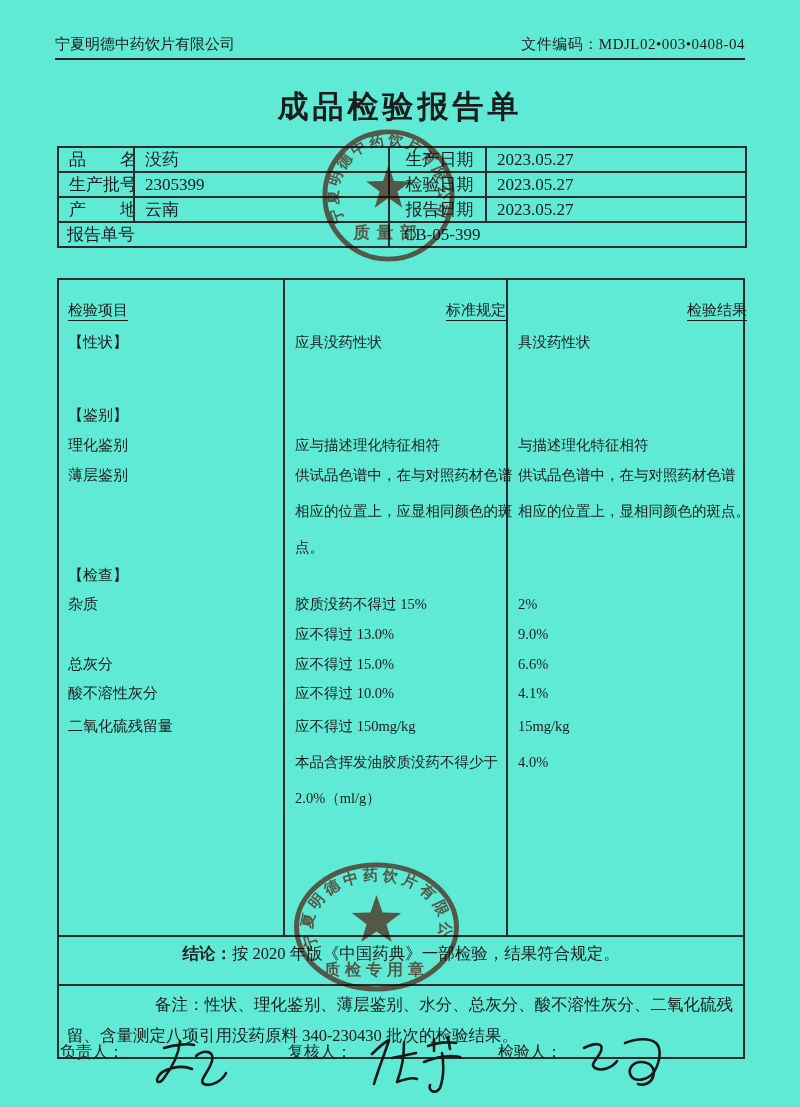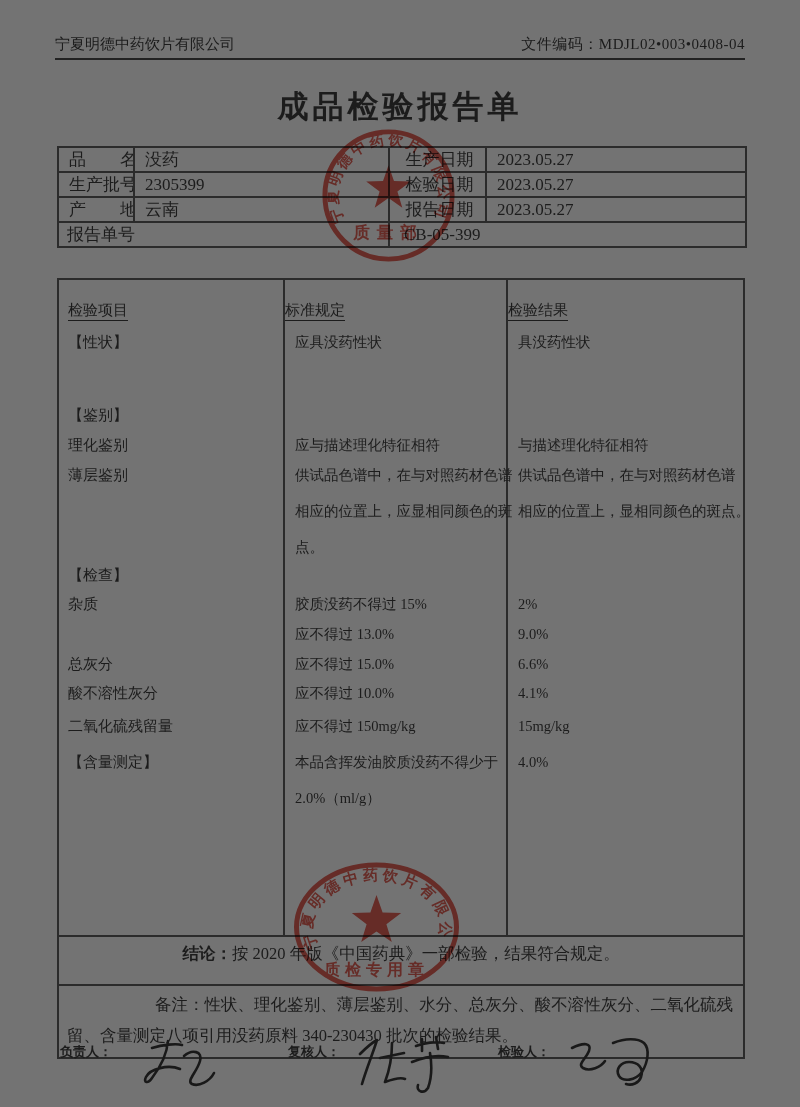--- a/index.html
+++ b/index.html
@@ -1,19 +1,19 @@
 <!DOCTYPE html>
 <html><head>
 <meta charset="utf-8">
 <style>
   * { margin:0; padding:0; box-sizing:border-box; }
   html,body { background:#ffffff; }
   .page {
     position:relative; width:800px; height:1107px; margin:0 auto;
-    background:#737373; color:#1c1c1c; overflow:hidden;
+    background:#5eead4; color:#1c1c1c; overflow:hidden;
     font-family:"Liberation Serif","DejaVu Serif",serif;
   }
   
   .hdr {
     position:absolute; left:55px; top:28px; width:690px; height:32px;
     border-bottom:2px solid #222; display:flex; justify-content:space-between;
     align-items:flex-end; padding-bottom:4px; font-size:15px;
   }
   .hdr .code { letter-spacing:.5px; }
   
@@ -44,32 +44,32 @@
   .vline.v2 { left:447px; }
   .col { position:absolute; top:0; bottom:0; }
   .col.c1 { left:0;   width:224px; }
   .col.c2 { left:226px; width:221px; }
   .col.c3 { left:449px; width:239px; }
   .ln { position:absolute; left:9px; right:4px; height:22px; line-height:22px; white-space:nowrap; }
   .c2 .ln, .c3 .ln { font-size:14.5px; left:10px; }
   .colhead { position:absolute; top:6px; left:0; width:100%; height:24px; line-height:24px;margin-top:12px; }
   .colhead span { text-decoration:underline; text-underline-offset:5px; }
   .colhead.left { padding-left:9px; }
-  .colhead.center { text-align:left; }
+  .colhead.center { text-align:right; }
   
   .bottomtable {
     position:absolute; left:57px; top:935px; width:688px;
     border:2px solid #2b2b2b; font-size:16.5px;
   }
   .concl { height:49px; line-height:33px; border-bottom:2px solid #2b2b2b; text-align:center; }
   .concl b { font-weight:bold; }
   .remark { min-height:58px; padding:3px 10px 6px 8px; line-height:31px;
             text-align:justify; text-indent:88px; }
   
-  .sig { position:absolute; top:1038px; display:flex; align-items:flex-start; font-size:13px;font-weight:bold; }
+  .sig { position:absolute; top:1038px; display:flex; align-items:flex-start; font-size:16px; }
   .sig .slabel { line-height:28px; white-space:nowrap; }
   .sig svg { margin-left:10px; margin-top:-4px; }
   .sig path { stroke:#191919; stroke-width:2.6; fill:none; stroke-linecap:round; stroke-linejoin:round; }
   
   .stamp { position:absolute; mix-blend-mode:multiply; opacity:.85; }
   .stamp text { font-family:"Liberation Serif","DejaVu Serif",serif; font-weight:bold; }
 </style>
 </head>
 <body>
 
@@ -117,21 +117,20 @@
       <div class="colhead left"><span>检验项目</span></div>
       <div class="ln" style="top:51px">【性状】</div>
       <div class="ln" style="top:124px">【鉴别】</div>
       <div class="ln" style="top:154px">理化鉴别</div>
       <div class="ln" style="top:184px">薄层鉴别</div>
       <div class="ln" style="top:284px">【检查】</div>
       <div class="ln" style="top:313px">杂质</div>
       <div class="ln" style="top:373px">总灰分</div>
       <div class="ln" style="top:402px">酸不溶性灰分</div>
       <div class="ln" style="top:435px">二氧化硫残留量</div>
-      <div class="ln" style="top:471px">【含量测定】</div>
     </div>
 
     <div class="col c2">
       <div class="colhead center"><span>标准规定</span></div>
       <div class="ln" style="top:51px">应具没药性状</div>
       <div class="ln" style="top:154px">应与描述理化特征相符</div>
       <div class="ln" style="top:184px">供试品色谱中，在与对照药材色谱</div>
       <div class="ln" style="top:220px">相应的位置上，应显相同颜色的斑</div>
       <div class="ln" style="top:256px">点。</div>
       <div class="ln" style="top:313px">胶质没药不得过 15%</div>

